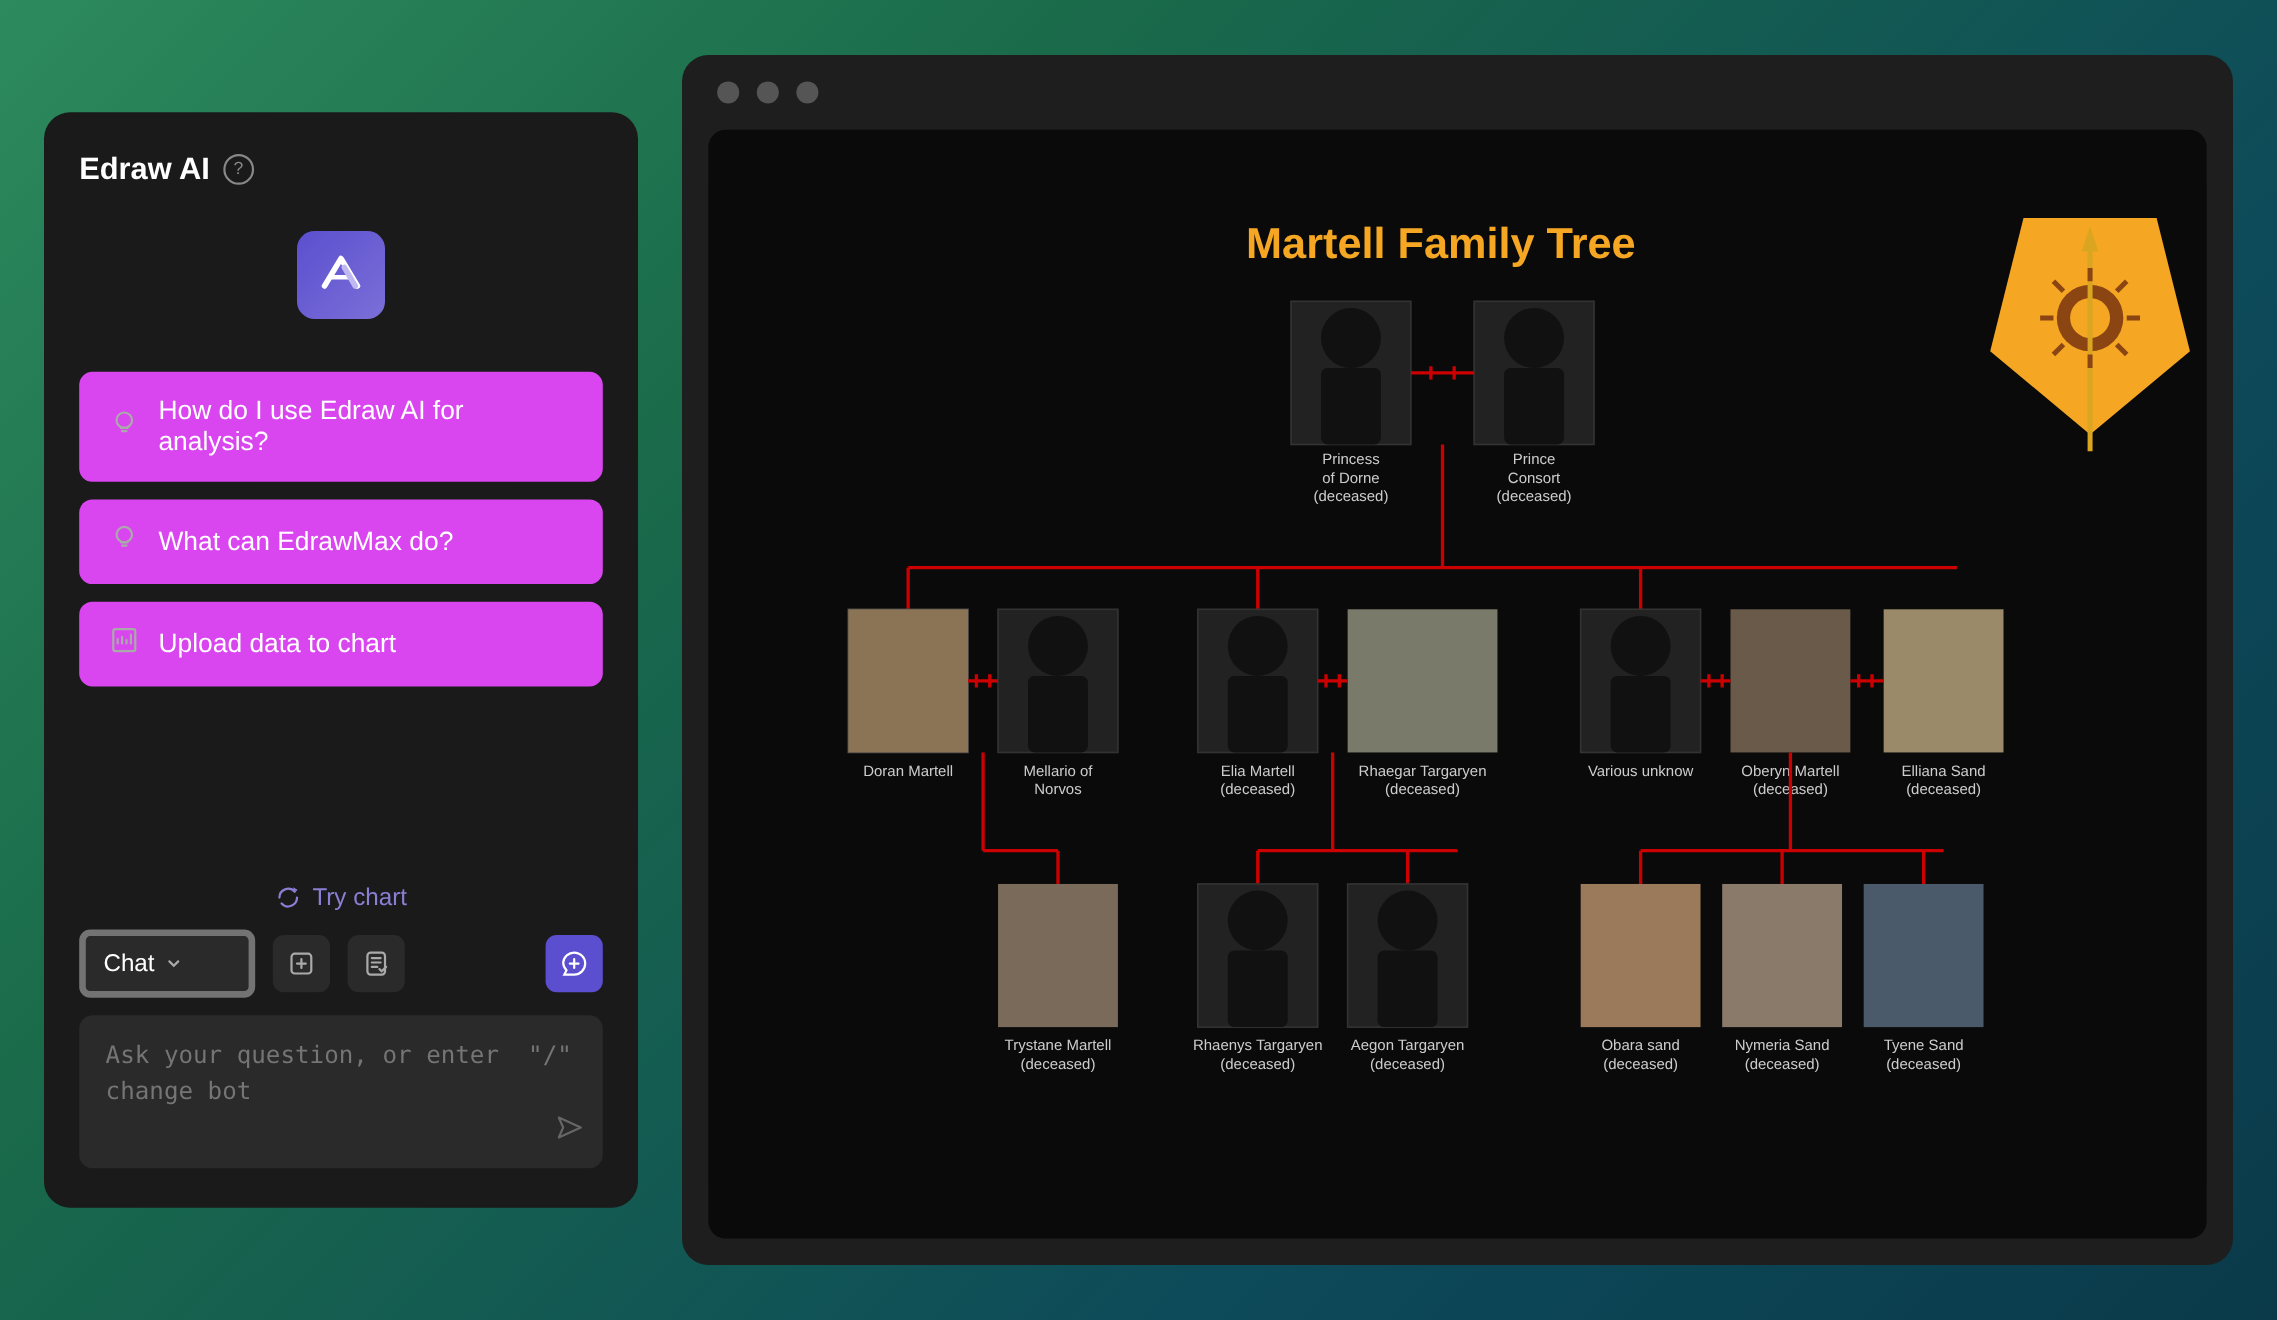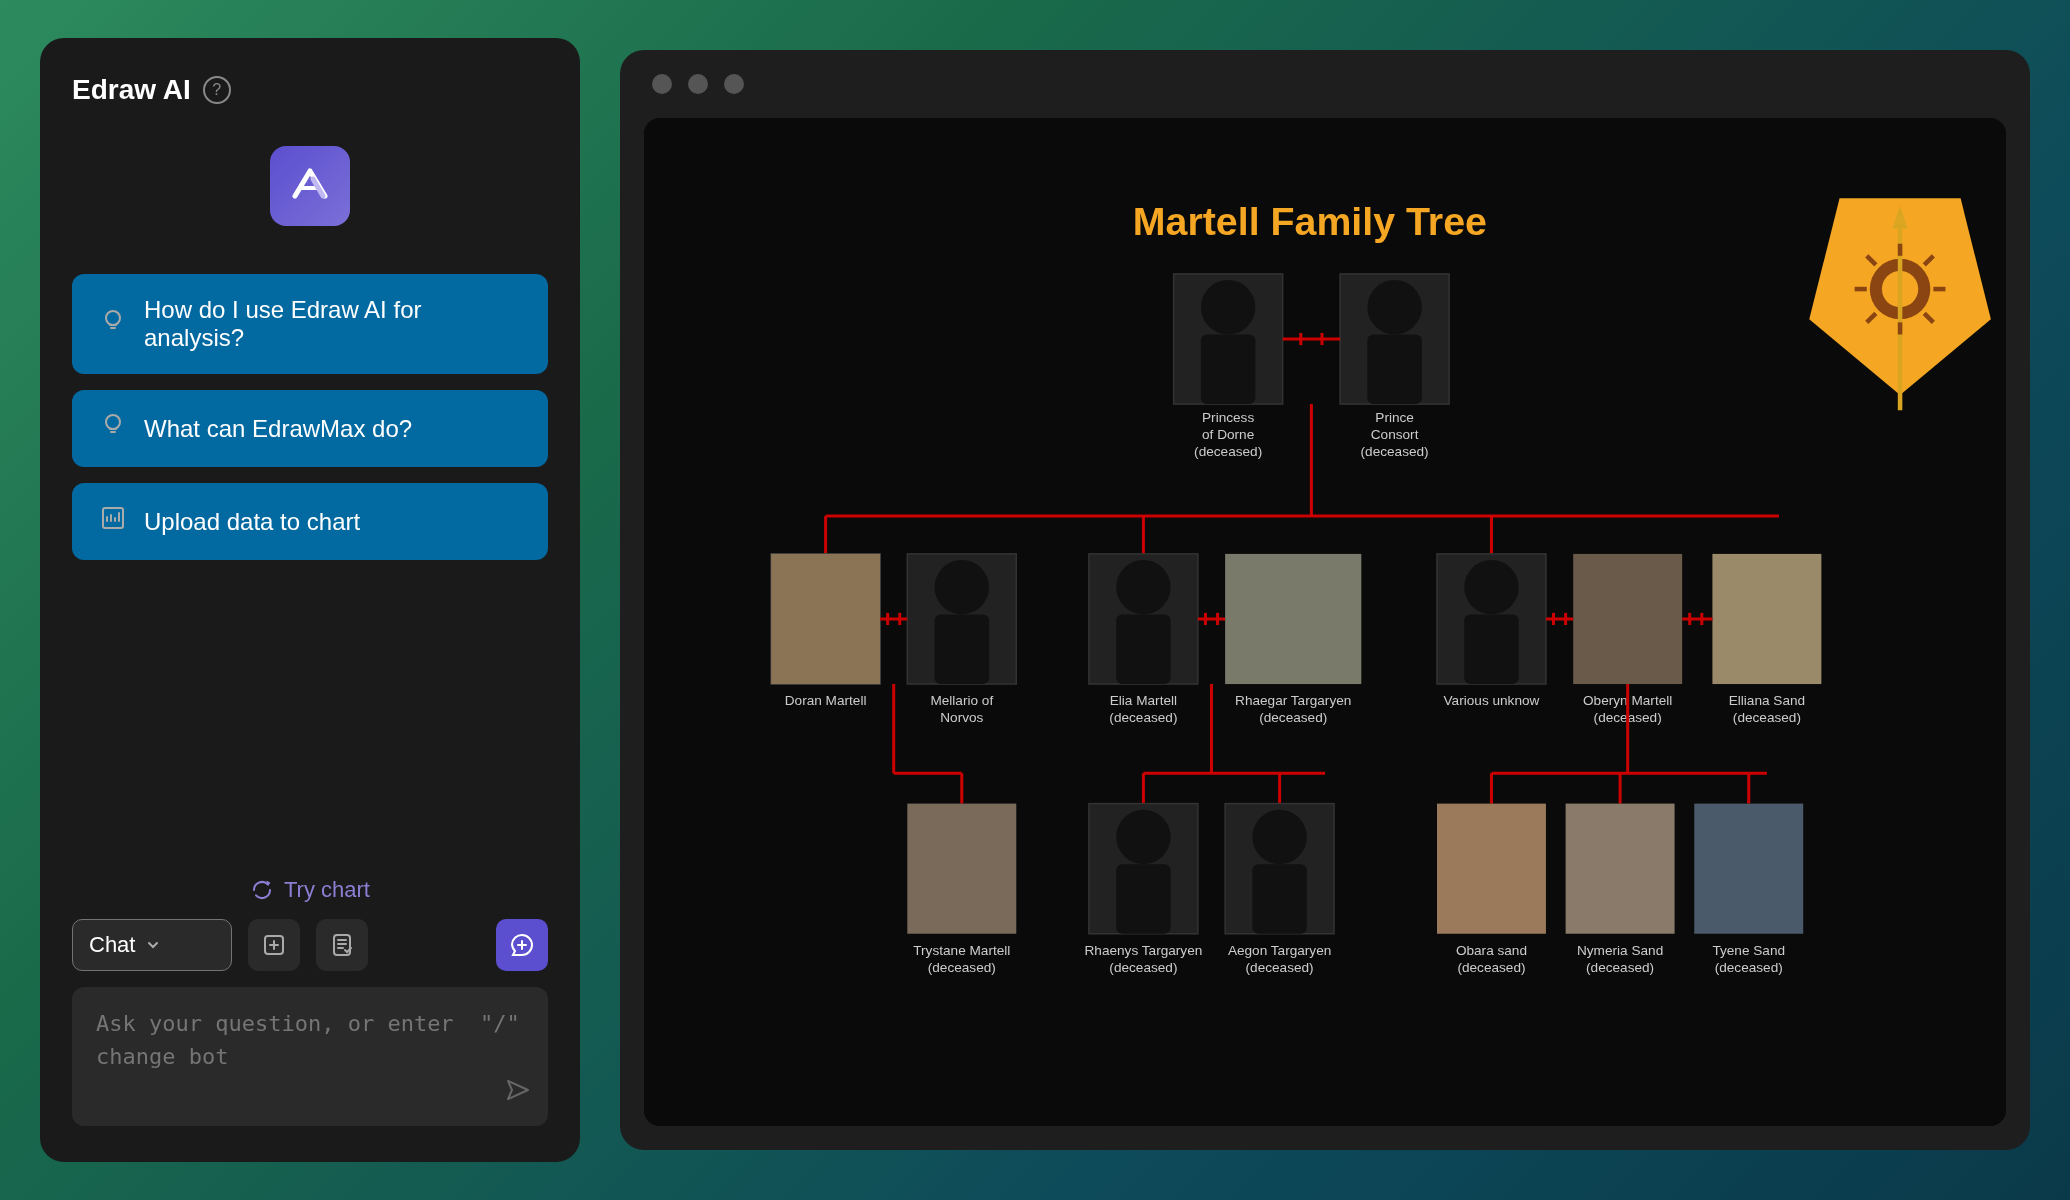--- a/index.html
+++ b/index.html
@@ -12,21 +12,21 @@
       display: flex;
       align-items: center;
       justify-content: flex-start;
       gap: 40px;
       padding: 40px;
     }
 
     
     .left-panel {
       width: 540px;
-      height: 1124px;
+      height: 996px;
       background: #1a1a1a;
       border-radius: 24px;
       display: flex;
       flex-direction: column;
       padding: 36px 32px;
       flex-shrink: 0;
     }
 
     .panel-header {
       display: flex;
@@ -74,21 +74,21 @@
     }
 
     .menu-items {
       display: flex;
       flex-direction: column;
       gap: 16px;
       flex: 1;
     }
 
     .menu-item {
-      background: #0369a1;
+      background: #d946ef;
       border: none;
       border-radius: 12px;
       padding: 22px 28px;
       color: #ffffff;
       font-size: 24px;
       display: flex;
       align-items: center;
       gap: 18px;
       cursor: pointer;
       text-align: left;
@@ -122,21 +122,21 @@
     }
 
     .bottom-controls {
       display: flex;
       align-items: center;
       gap: 16px;
     }
 
     .chat-select {
       background: #2a2a2a;
-      border: 1px solid #737373;
+      border: 6px solid #737373;
       border-radius: 10px;
       color: #ffffff;
       font-size: 22px;
       padding: 12px 16px;
       display: flex;
       align-items: center;
       gap: 10px;
       cursor: pointer;
       min-width: 160px;
     }

